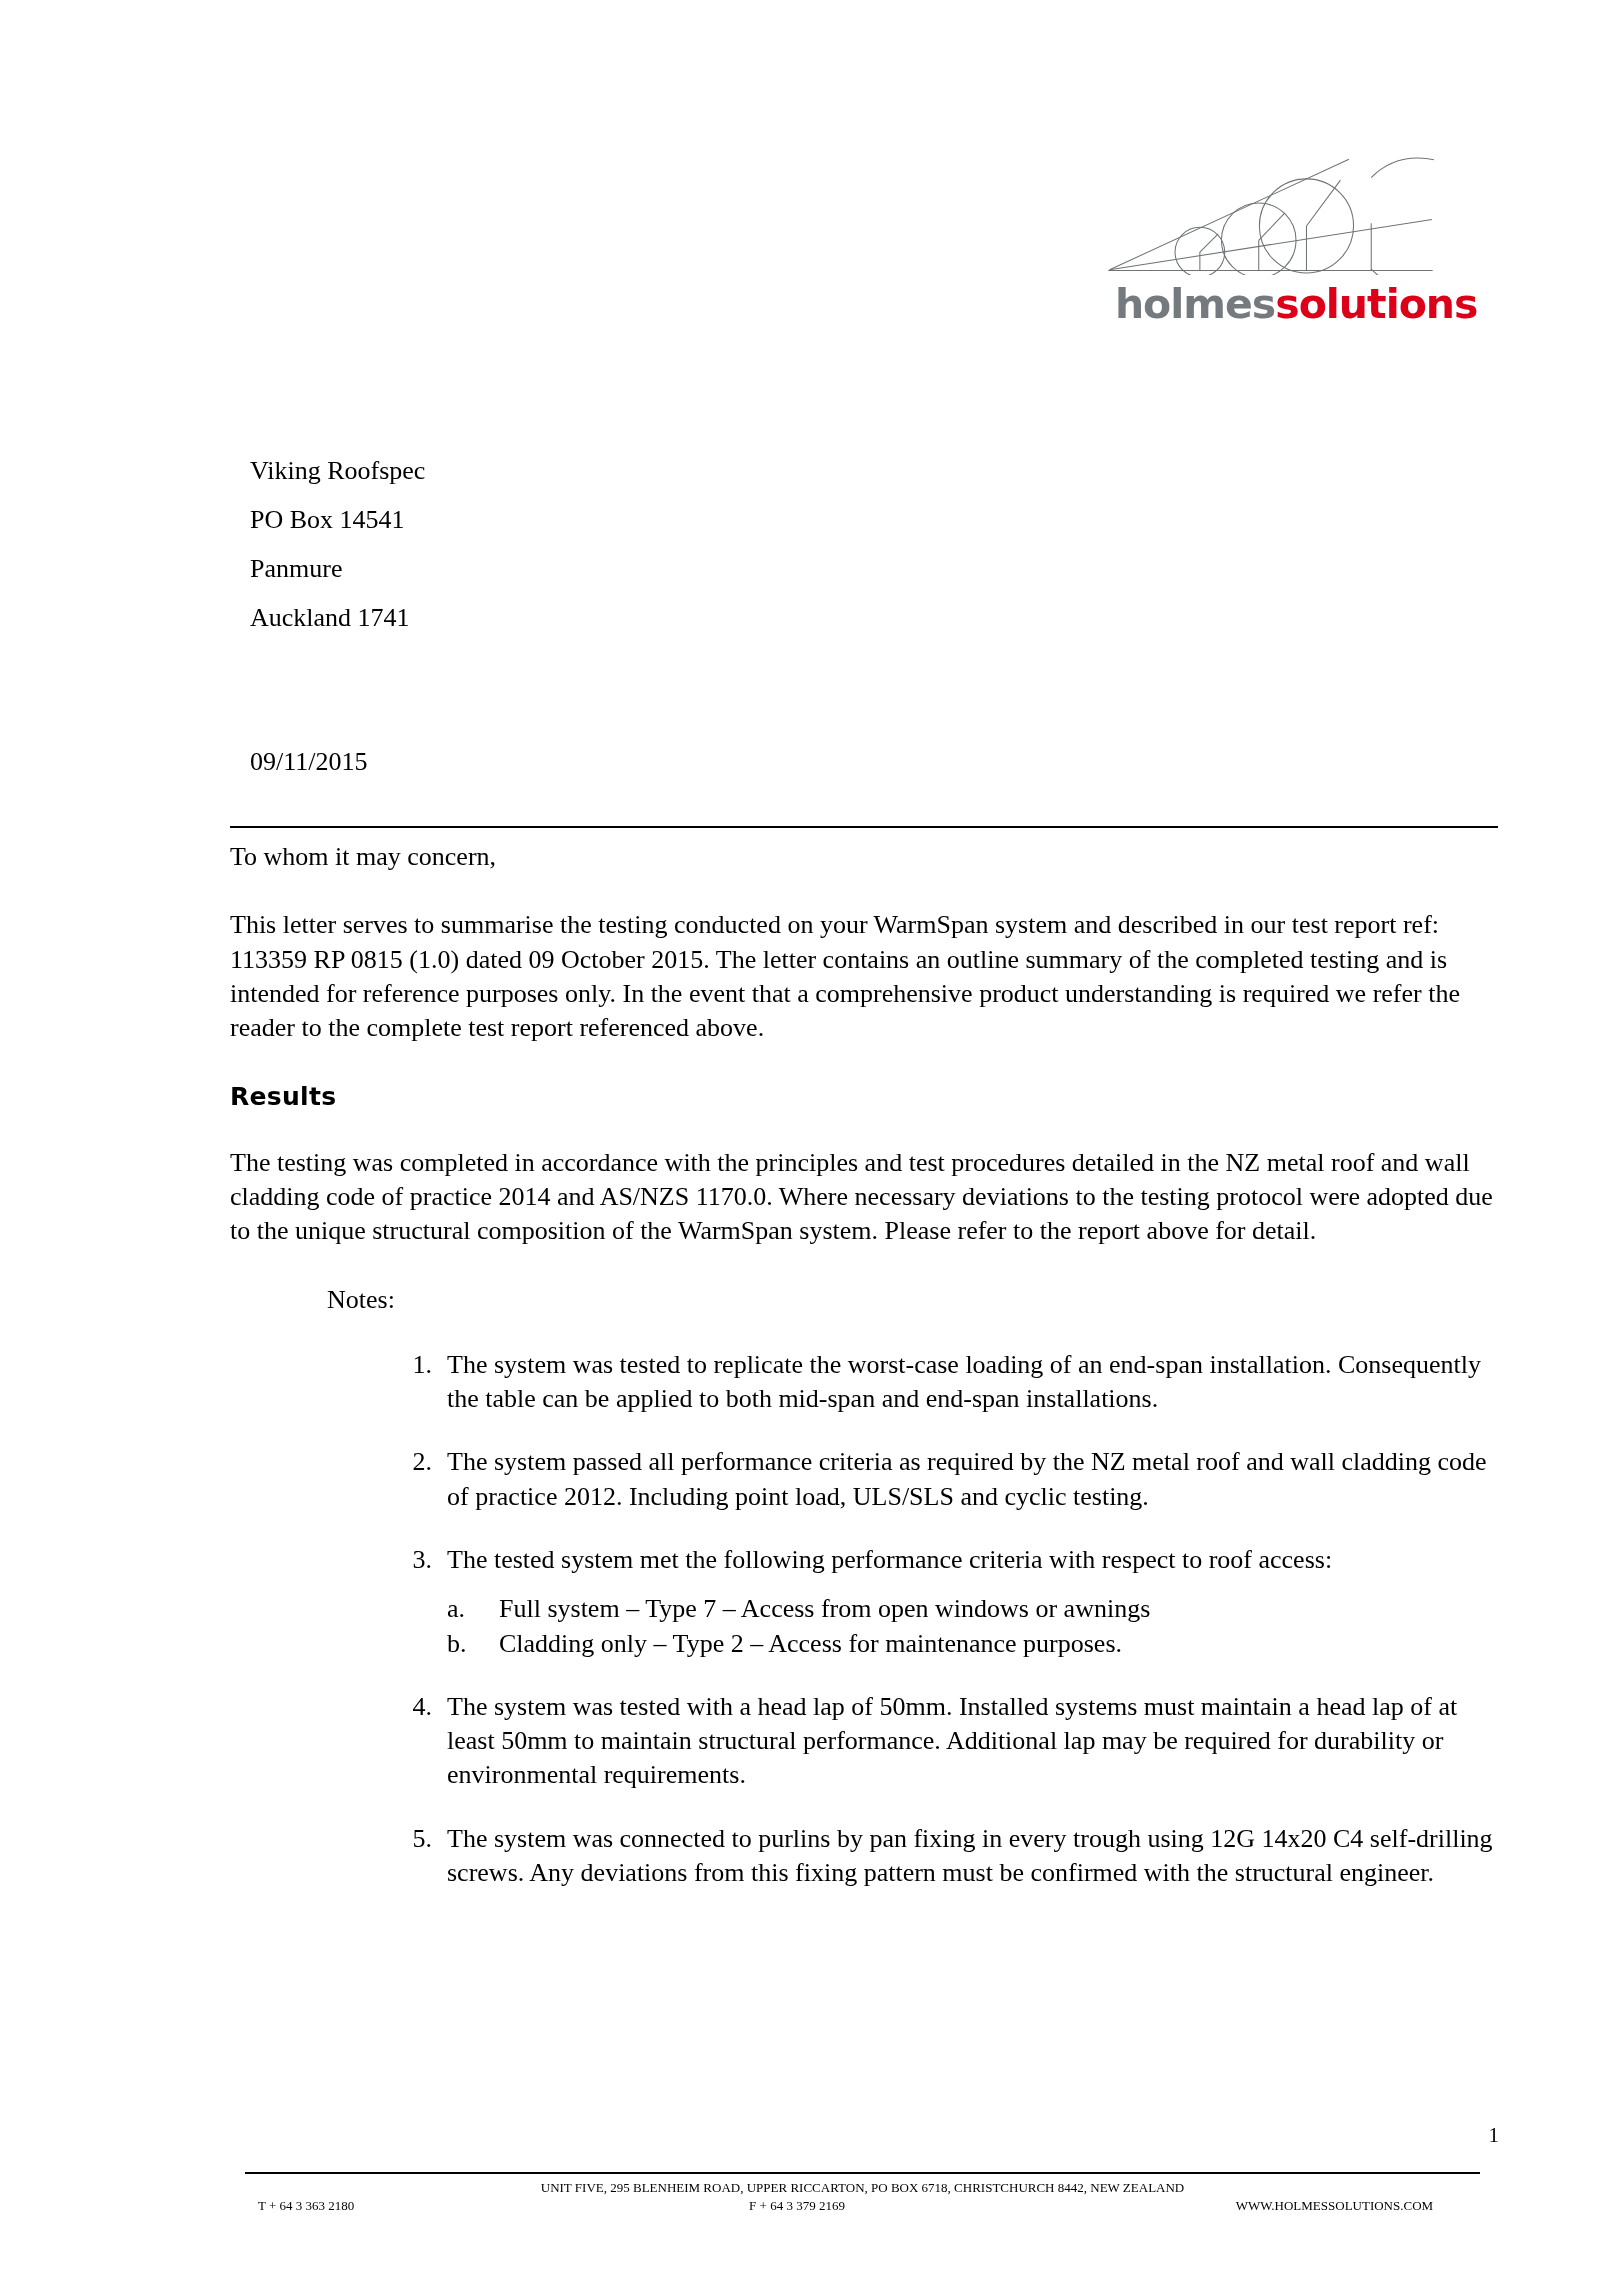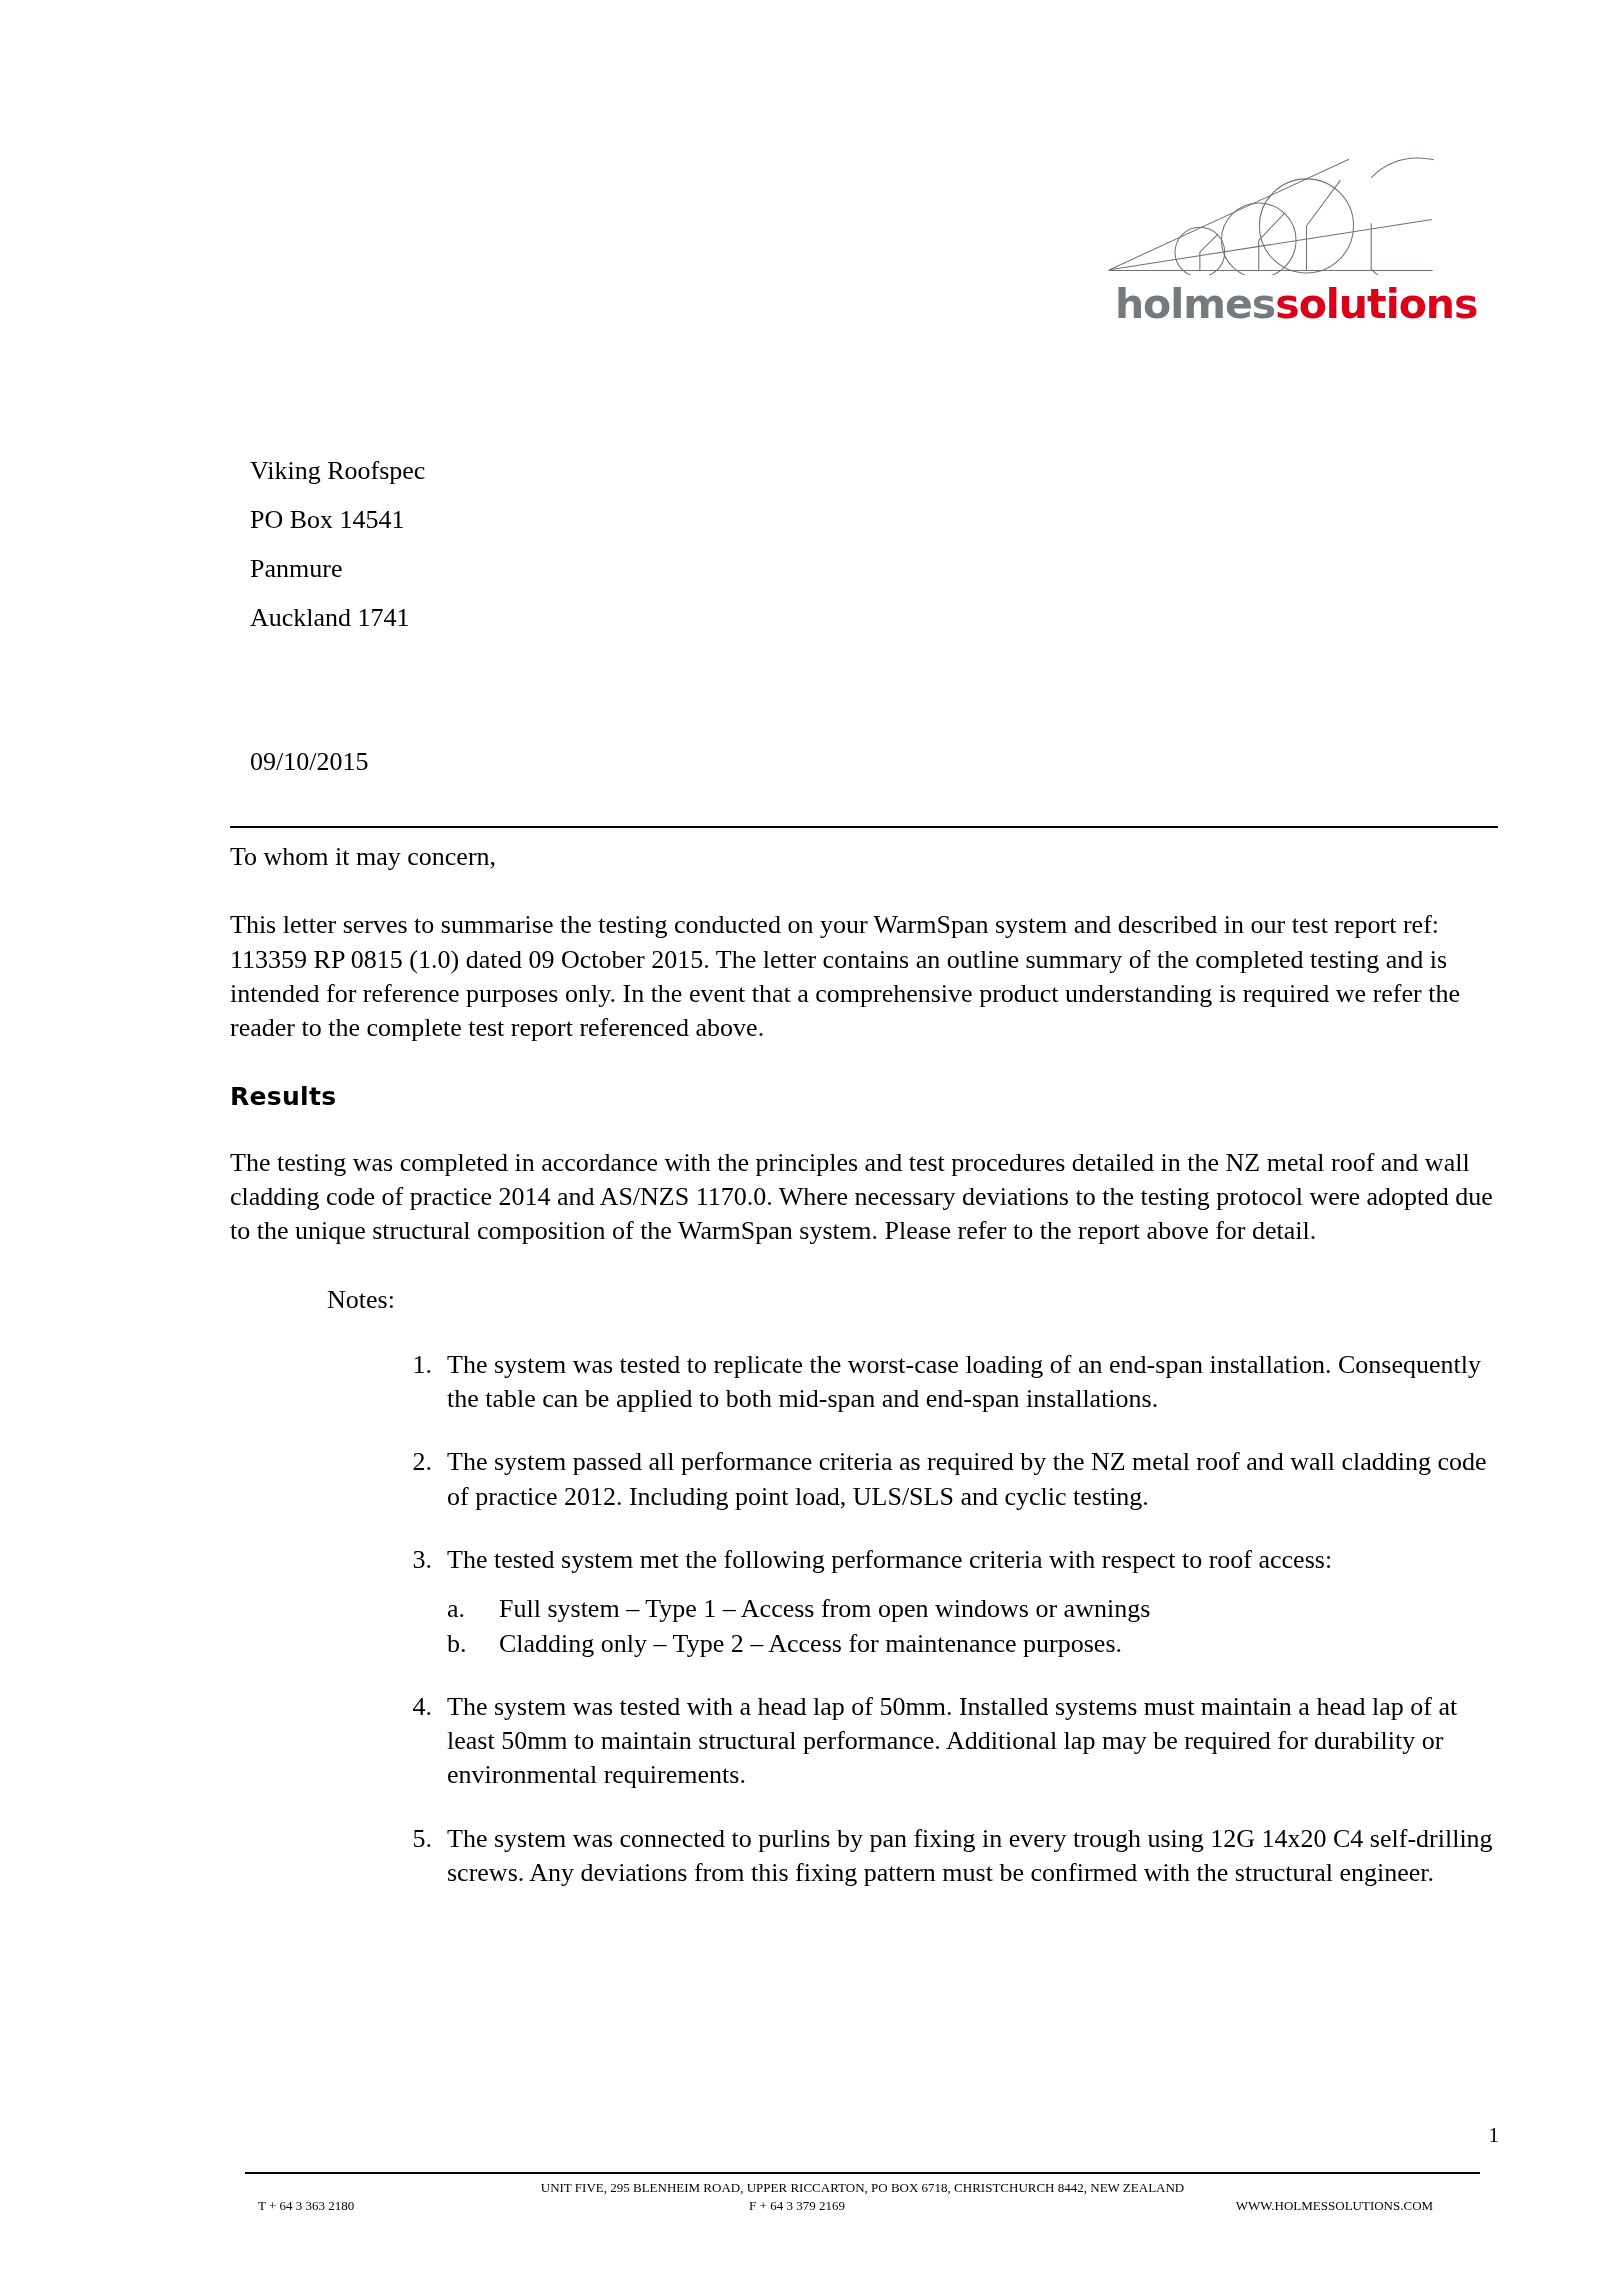--- a/index.html
+++ b/index.html
@@ -221,21 +221,21 @@
     </div>
   </div>
 
   <div class="address">
     <div class="line">Viking Roofspec</div>
     <div class="line">PO Box 14541</div>
     <div class="line">Panmure</div>
     <div class="line">Auckland 1741</div>
   </div>
 
-  <div class="date-line">09/10/2015</div>
+  <div class="date-line">09/11/2015</div>
 
   <div class="divider"></div>
 
   <div class="body-area">
 
     <p class="salutation">To whom it may concern,</p>
 
     <p class="para">This letter serves to summarise the testing conducted on your WarmSpan system and described in our test report ref: 113359 RP 0815 (1.0) dated 09 October 2015.  The letter contains an outline summary of the completed testing and is intended for reference purposes only.  In the event that a comprehensive product understanding is required we refer the reader to the complete test report referenced above.</p>
 
     <h2 class="section-heading">Results</h2>
@@ -255,21 +255,21 @@
         <span class="note-num">2.</span>
         <span class="note-text">The system passed all performance criteria as required by the NZ metal roof and wall cladding code of practice 2012. Including point load, ULS/SLS and cyclic testing.</span>
       </li>
 
       <li class="note-item">
         <span class="note-num">3.</span>
         <span class="note-text">The tested system met the following performance criteria with respect to roof access:</span>
         <ol class="sub-list">
           <li class="sub-item">
             <span class="sub-marker">a.</span>
-            <span>Full system – Type 1 – Access from open windows or awnings</span>
+            <span>Full system – Type 7 – Access from open windows or awnings</span>
           </li>
           <li class="sub-item">
             <span class="sub-marker">b.</span>
             <span>Cladding only – Type 2 – Access for maintenance purposes.</span>
           </li>
         </ol>
       </li>
 
       <li class="note-item">
         <span class="note-num">4.</span>

